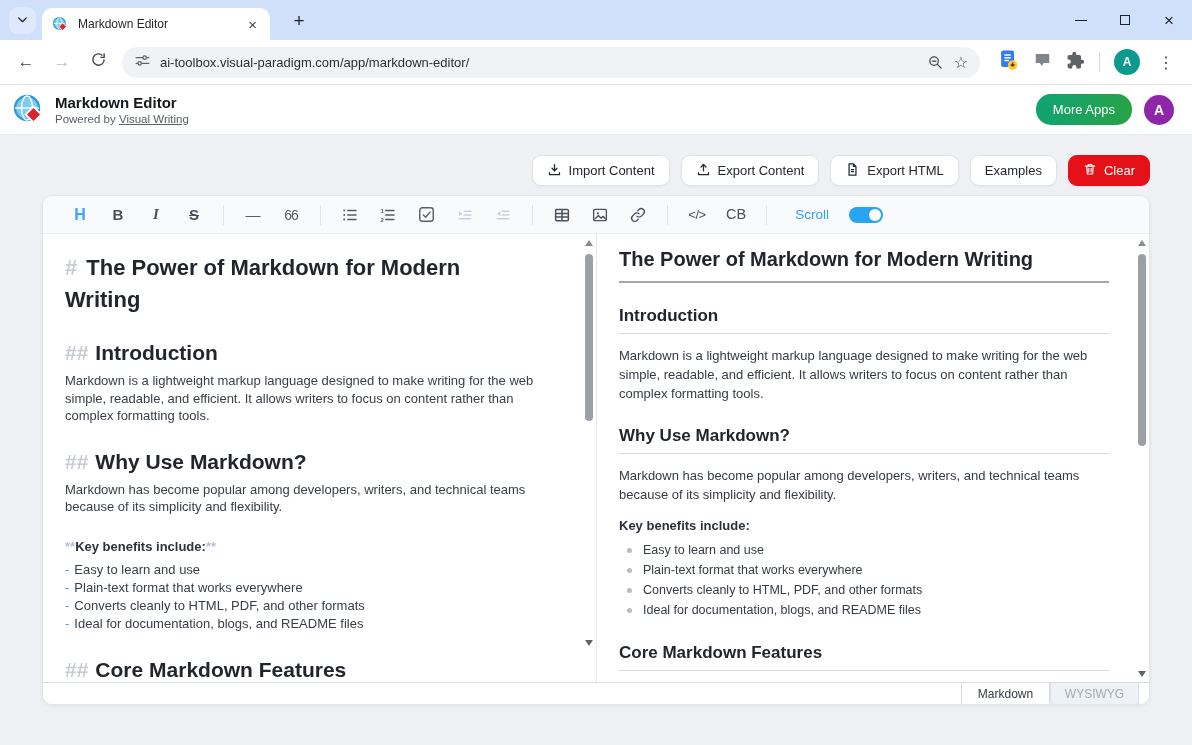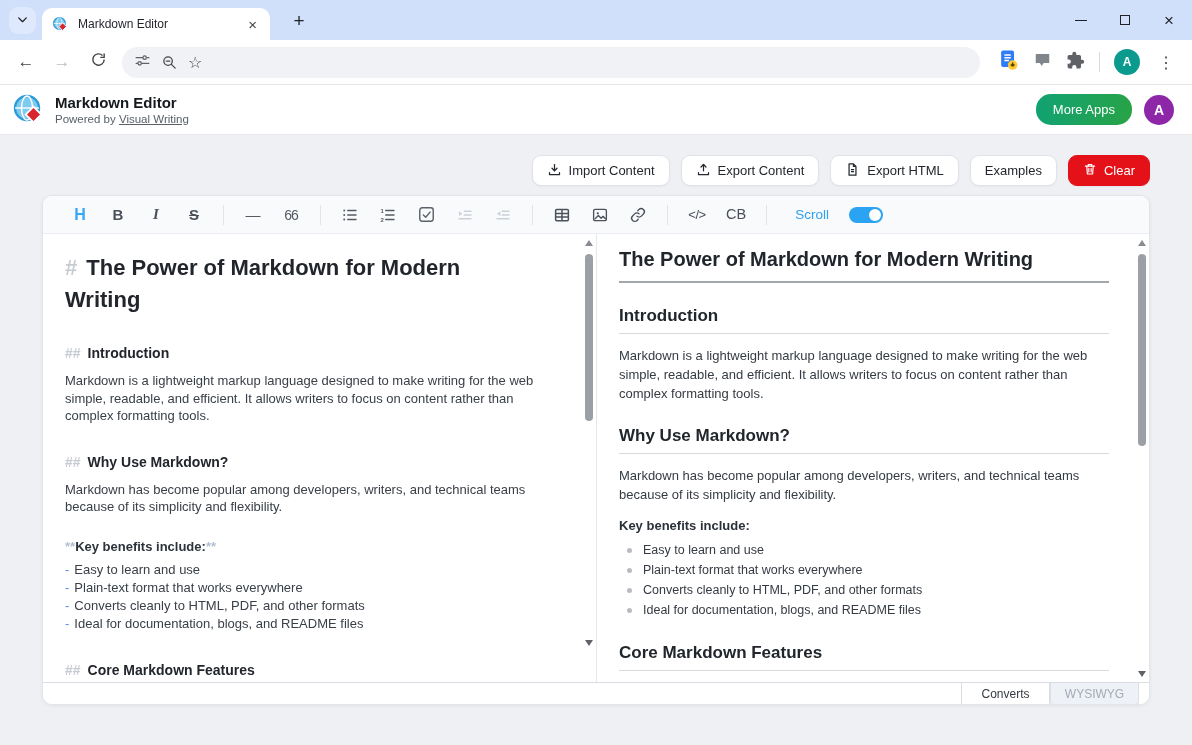--- a/index.html
+++ b/index.html
@@ -66,21 +66,21 @@
   .knob{position:absolute;right:2px;top:2px;width:12px;height:12px;border-radius:50%;background:#fff}
 
   .panes{display:flex;height:448px}
   .editor-pane{width:554px;position:relative;overflow:hidden;cursor:text}
   .preview-pane{width:554px;border-left:1px solid #e4e7eb;position:relative;overflow:hidden}
 
   
   .editor-content{padding:14px 40px 0 22px}
   .md-h1{font-size:22px;font-weight:700;color:#22262c;line-height:32px;max-width:465px;margin-top:4px}
   .md-marker{color:#c7ccd3;font-weight:700;margin-right:9px}
-  .md-h2{font-size:14px;font-weight:700;color:#22262c;line-height:24px;margin-top:25px}
+  .md-h2{font-size:21px;font-weight:700;color:#22262c;line-height:24px;margin-top:25px}
   .md-h2 .md-marker{margin-right:7px}
   .md-p{font-size:13px;line-height:17.5px;color:#3a4048;margin-top:7px;max-width:505px}
   .md-strong-line{font-size:13px;font-weight:700;color:#2d333b;margin-top:22px;line-height:18px}
   .md-stars{color:#b3bfd2;font-weight:700}
   .md-list{margin-top:5px}
   .md-li{font-size:13px;color:#3a4048;line-height:18px}
   .md-dash{color:#5b8def;margin-right:5px}
 
   
   .preview-content{padding:12px 40px 0 22px}
@@ -157,20 +157,21 @@
         </svg>
     </div>
     <div class="addressbar">
       <span>
         <svg width="17" height="17" viewBox="0 0 24 24" fill="none" stroke="#5f6368" stroke-width="1.8" stroke-linecap="round">
             <path d="M3 8h9M19 8h2M3 16h2M11 16h10"></path>
             <circle cx="15" cy="8" r="2.4"></circle>
             <circle cx="8" cy="16" r="2.4"></circle>
           </svg>
       </span>
+      <span class="url">ai-toolbox.visual-paradigm.com/app/markdown-editor/</span>
       <span class="abar-ic">
         <svg width="17" height="17" viewBox="0 0 24 24" fill="none" stroke="#454746" stroke-width="1.8" stroke-linecap="round">
             <circle cx="10" cy="10" r="6"></circle>
             <path d="M7.5 10h5"></path>
             <path d="M14.7 14.7L20 20"></path>
           </svg>
       </span>
       <span class="abar-ic star">☆</span>
     </div>
     <div class="rightics">
@@ -377,18 +378,18 @@
         </div>
         <div class="sb">
           <div class="sb-up"></div>
           <div class="sb-thumb pv-thumb"></div>
           <div class="sb-down pv-down"></div>
         </div>
       </div>
     </div>
 
     <div class="bottomstrip">
-      <div class="ftab active">Converts</div>
+      <div class="ftab active">Markdown</div>
       <div class="ftab inactive">WYSIWYG</div>
     </div>
   </div>
 
 </div>
 
 </body></html>

